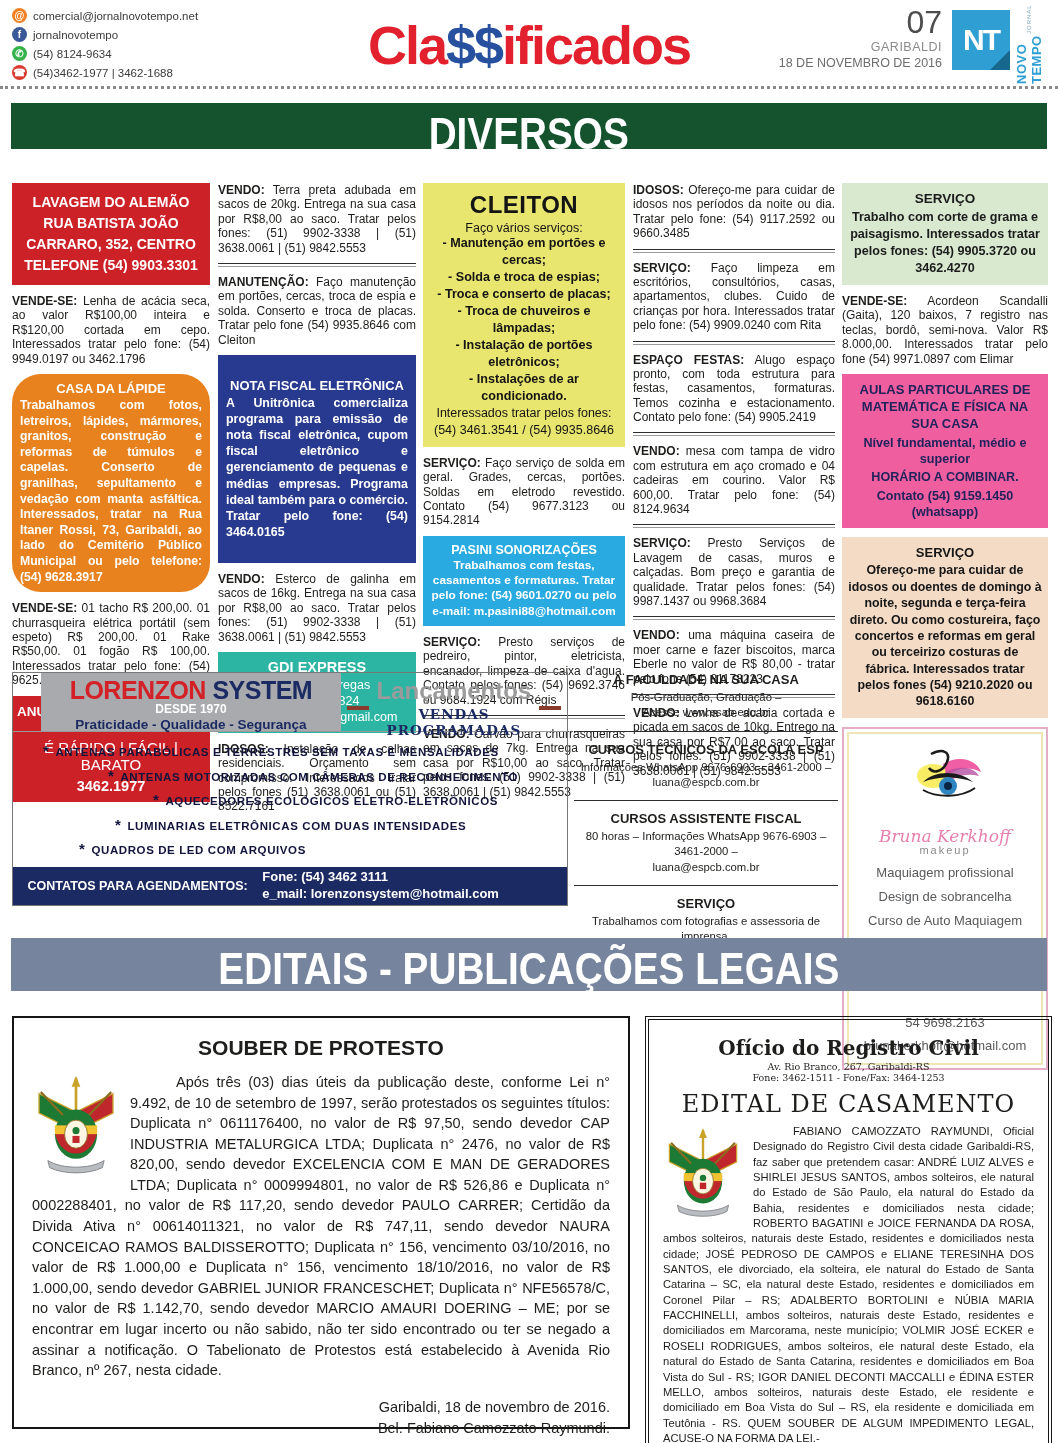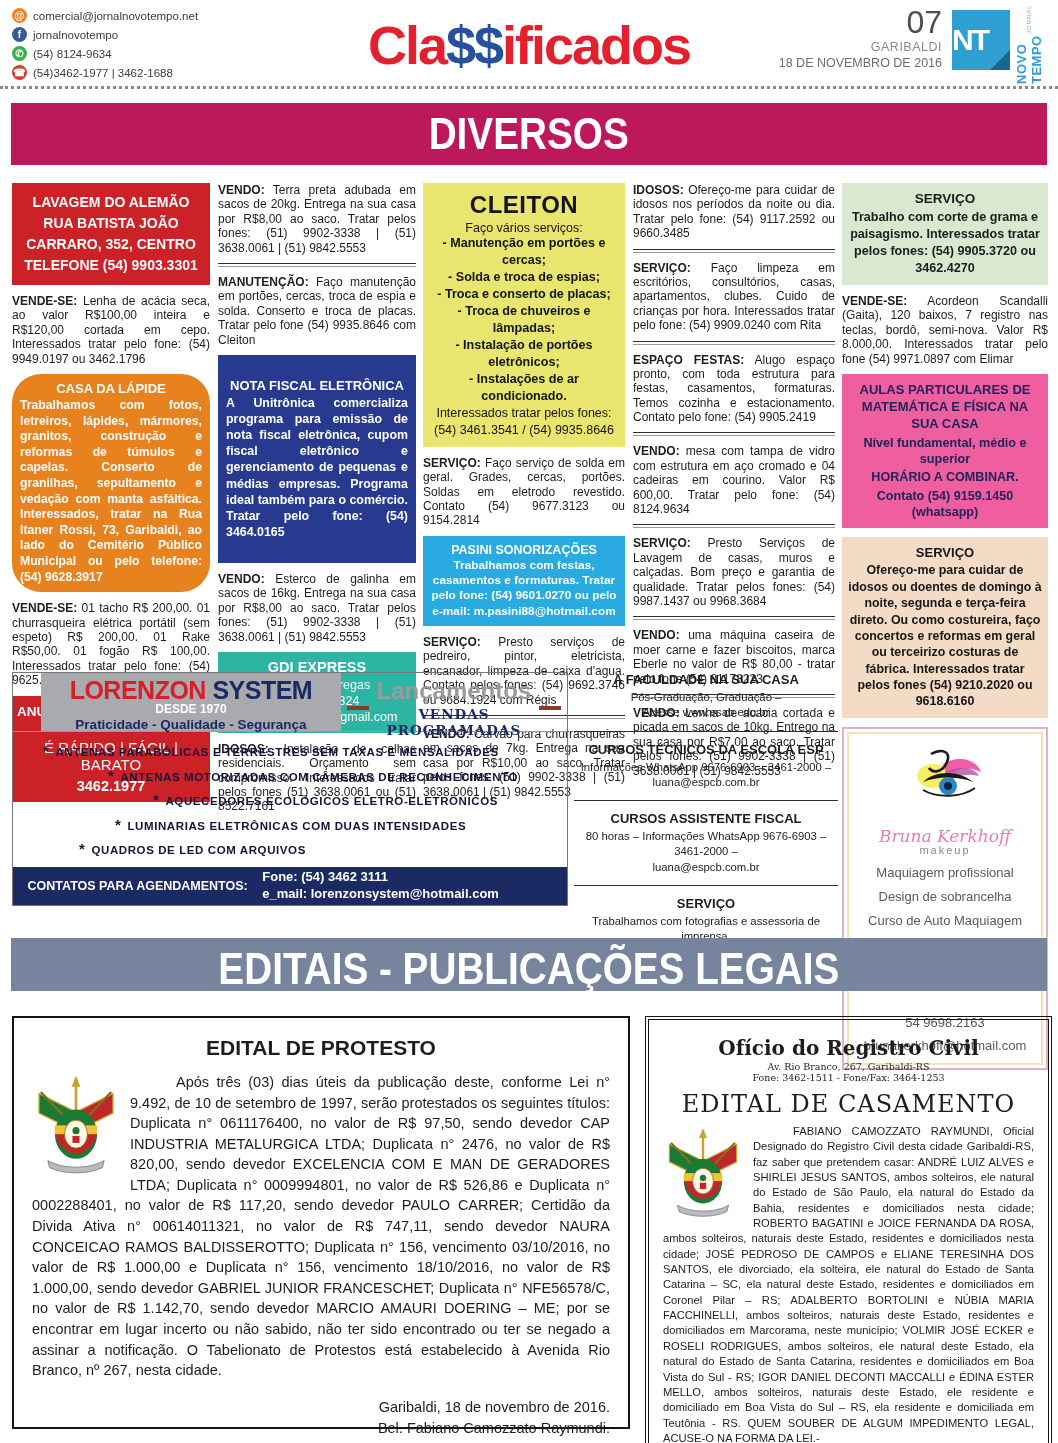--- a/index.html
+++ b/index.html
@@ -17,33 +17,33 @@
   .cicon.wa{background:#35b24a;}
   .cicon.ph{background:#d93a30;}
   .masttitle{position:absolute;left:50%;top:14px;transform:translateX(-50%);
              font-size:54px;font-weight:bold;color:#e3212e;letter-spacing:-2px;white-space:nowrap;}
   .masttitle .dollar{color:#27519f;}
   .issue{position:absolute;right:116px;top:6px;text-align:right;}
   .issue .pnum{font-size:32px;color:#4d4d4d;line-height:1;}
   .issue .city{font-size:12.5px;color:#8a8a8a;margin-top:2px;letter-spacing:.5px;}
   .issue .pdate{font-size:12.5px;color:#6d6d6d;margin-top:2px;}
   .ntlogo{position:absolute;right:48px;top:10px;width:58px;height:60px;background:#2e9ed3;
-          display:flex;align-items:center;justify-content:flex-start;}
+          display:flex;align-items:center;justify-content:center;}
   .ntlogo .nt{color:#fff;font-size:30px;font-weight:bold;letter-spacing:-2px;}
   .ntlogo .corner{position:absolute;right:0;bottom:0;width:0;height:0;
           border-left:20px solid transparent;border-bottom:20px solid #16688f;}
   .vbrand{position:absolute;right:14px;top:4px;height:80px;writing-mode:vertical-rl;
           transform:rotate(180deg);display:flex;align-items:center;}
   .vbrand .vname{font-size:13px;font-weight:bold;color:#2e9ed3;letter-spacing:.5px;}
   .vbrand .vjornal{font-size:6px;color:#7ea8bf;letter-spacing:1px;}
   .dotline{position:absolute;left:0;top:86px;width:1058px;border-bottom:3px dotted #8a8a8a;}
 
   
   .banner{position:absolute;left:11px;width:1036px;color:#fff;text-align:center;}
-  .banner-diversos{top:103px;height:62px;background:#be185d;}
+  .banner-diversos{top:103px;height:46px;background:#14532d;}
   .banner-editais{top:938px;height:53px;background:#76849e;}
   .banner .btext{display:inline-block;font-size:44px;font-weight:bold;line-height:62px;
                  transform:scaleX(.88);letter-spacing:0px;}
 
   
   .col{position:absolute;top:183px;}
   .adp{margin:0 0 8px;font-size:12px;line-height:1.2;text-align:justify;}
   .lead{font-weight:bold;}
   .rule{height:2px;border-top:1px solid #2e2e2e;border-bottom:1px solid #9a9a9a;margin:0 0 8px;}
   .prel{white-space:pre-line;}
@@ -361,21 +361,21 @@
 Interessados tratar pelos fones ou whats: (54) 9637.2723 ou
 (54) 9955.4383</div>
     </div>
   </div>
 
   <div class="banner banner-editais">
     <span class="btext">EDITAIS - PUBLICAÇÕES LEGAIS</span>
   </div>
 
   <div class="protesto">
-    <div class="prot-title">EDITAL DE PROTESTO</div>
+    <div class="prot-title">SOUBER DE PROTESTO</div>
     <svg class="crest" width="88" height="104" viewBox="0 0 100 118">
       <line x1="50" y1="2" x2="50" y2="40" stroke="#c9a227" stroke-width="3"></line>
       <polygon points="50,0 45,12 55,12" fill="#c9a227"></polygon>
       <polygon points="8,20 48,40 48,62 8,42" fill="#1d7a34" stroke="#c9a227" stroke-width="1.5"></polygon>
       <polygon points="92,20 52,40 52,62 92,42" fill="#c0272d" stroke="#c9a227" stroke-width="1.5"></polygon>
       <line x1="10" y1="18" x2="62" y2="72" stroke="#8a6d1f" stroke-width="2.5"></line>
       <line x1="90" y1="18" x2="38" y2="72" stroke="#8a6d1f" stroke-width="2.5"></line>
       <ellipse cx="50" cy="66" rx="24" ry="28" fill="#1d7a34"></ellipse>
       <path d="M26 60 a24 28 0 0 0 48 0 z" fill="#c0272d"></path>
       <rect x="26" y="56" width="48" height="10" fill="#f2c230"></rect>

